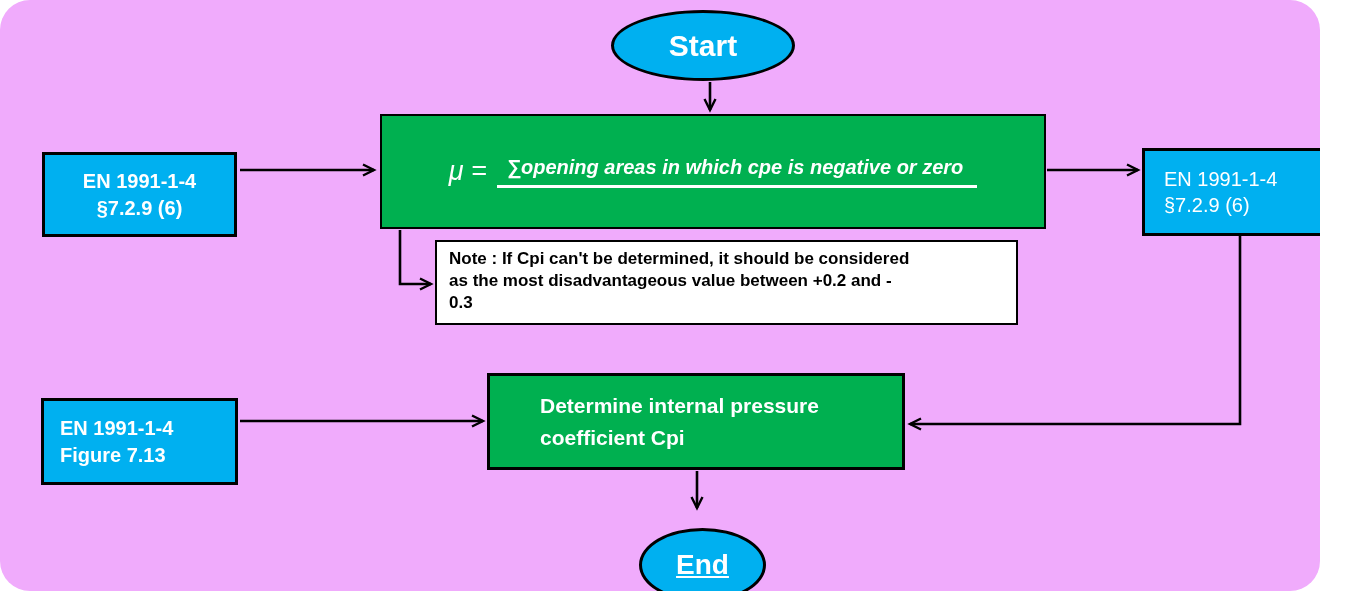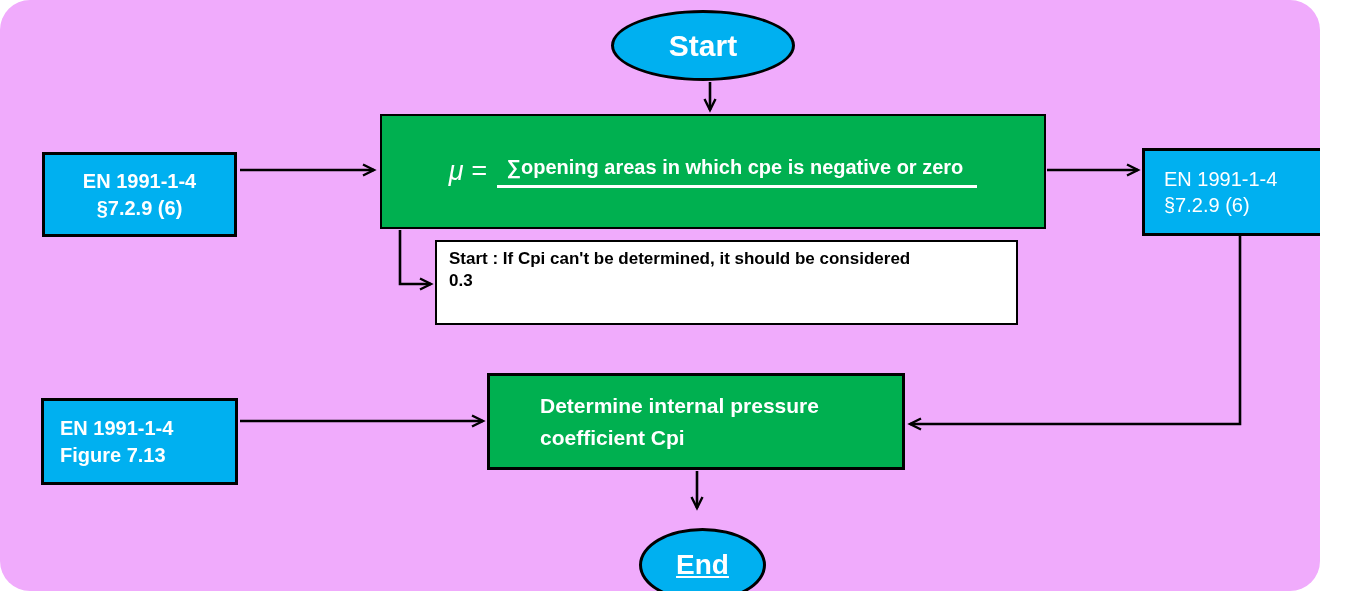--- a/index.html
+++ b/index.html
@@ -52,21 +52,21 @@
   .formula-box {
     left: 380px; top: 114px; width: 666px; height: 115px;
     border-width: 2px;
     flex-direction: row;
     align-items: center;
     justify-content: center;
     gap: 10px;
     font-weight: bold;
   }
   .mu-symbol { font-style: italic; font-size: 27px; font-weight: normal; white-space: nowrap; }
-  .fraction { text-align: center; font-size: 20px; white-space: nowrap; }
+  .fraction { text-align: center; font-size: 20px; white-space: nowrap; font-style: italic; }
   .fraction .numerator { padding: 0 14px 6px 10px; border-bottom: 3px solid #ffffff; }
   .fraction .denominator { padding-top: 6px; }
 
   .note-box {
     left: 435px; top: 240px; width: 583px; height: 85px;
     background: #ffffff;
     border-width: 2px;
     color: #000000;
     font-weight: bold;
     font-size: 17px;
@@ -121,21 +121,22 @@
       <span class="numerator" style="display:block">∑opening areas in which cpe is negative or zero</span>
     </span>
   </div>
 
   <div class="node ref-box plain ref-top-right" style="background-color: rgb(0, 176, 240);">
     <span>EN 1991-1-4</span>
     <span>§7.2.9 (6)</span>
   </div>
 
   <div class="node note-box">
-    <span>Start : If Cpi can't be determined, it should be considered</span>
+    <span>Note : If Cpi can't be determined, it should be considered</span>
+    <span>as the most disadvantageous value between +0.2 and -</span>
     <span>0.3</span>
   </div>
 
   <div class="node ref-box left-pad ref-bottom-left" style="background-color: rgb(0, 176, 240);">
     <span>EN 1991-1-4</span>
     <span>Figure 7.13</span>
   </div>
 
   <div class="node determine-box" style="background-color: rgb(0, 176, 80); align-items: center;">
     <span>Determine internal pressure coefficient Cpi</span>

